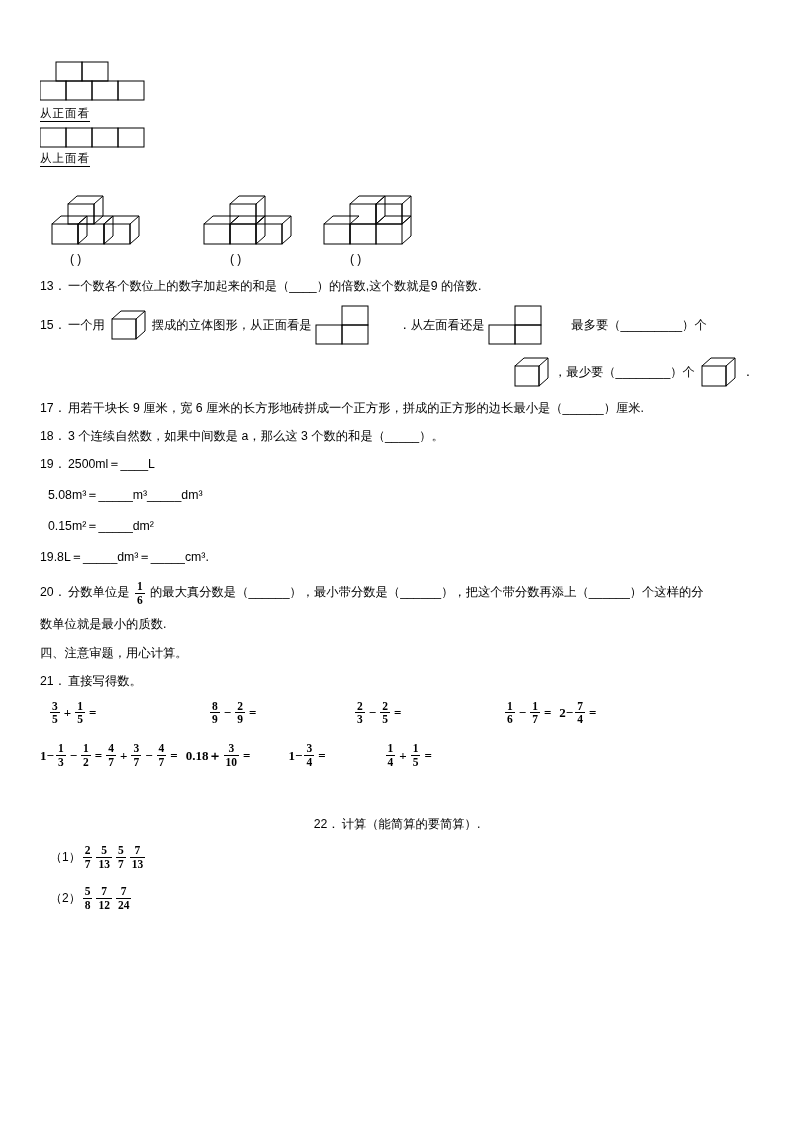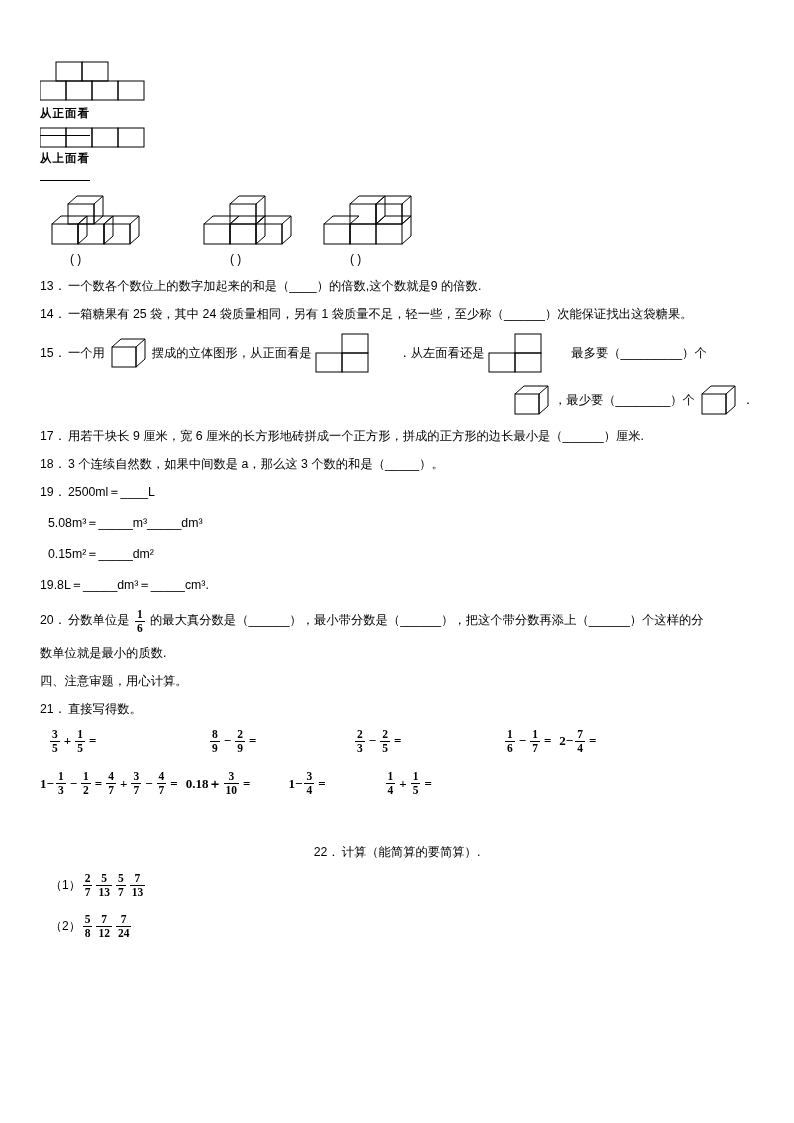--- a/index.html
+++ b/index.html
@@ -21,23 +21,22 @@
     position: absolute;
     left: 40px;
     top: 60px;
     width: 714px;
   }
   .small-label {
     font-size: 11.5px;
     font-family: "Liberation Sans", sans-serif;
     border-bottom: 1px solid #000;
     display: inline-block;
-    padding-bottom: 14px;
+    padding-bottom: 0;
     letter-spacing: 1px;
-    font-weight: bold;
   }
   .paren-row {
     font-size: 12px;
     font-family: "Liberation Sans", sans-serif;
   }
   
   .q {
     font-size: 12.3px;
     line-height: 1.55;
     margin: 9px 0;
@@ -140,23 +139,20 @@
           <path d="M82 34 L91 26 L91 46 L82 54 M56 34 L65 26 L91 26"></path>
         </g>
       </svg>
       <div class="paren-row" style="position:absolute;left:310px;top:62px;">(        )</div>
     </div>
 
     <div class="q">
       <span class="num">13．</span><span>一个数各个数位上的数字加起来的和是（____）的倍数,这个数就是9 的倍数.</span>
     </div>
 
-    <div class="q">
-      <span class="num">14．</span><span>一箱糖果有 25 袋，其中 24 袋质量相同，另有 1 袋质量不足，轻一些，至少称（______）次能保证找出这袋糖果。</span>
-    </div>
 
     <div class="q" style="line-height:2.6;">
       <span class="num">15．</span><span>一个用</span>
       <span class="cube-wrap">
         <svg width="40" height="34" style="vertical-align:middle;">
           <g fill="none" stroke="#000" stroke-width="1">
             <rect x="4" y="10" width="24" height="20"></rect>
             <path d="M4 10 L13 2 L37 2 L28 10 M28 10 L28 30 L37 22 L37 2"></path>
           </g>
         </svg>

